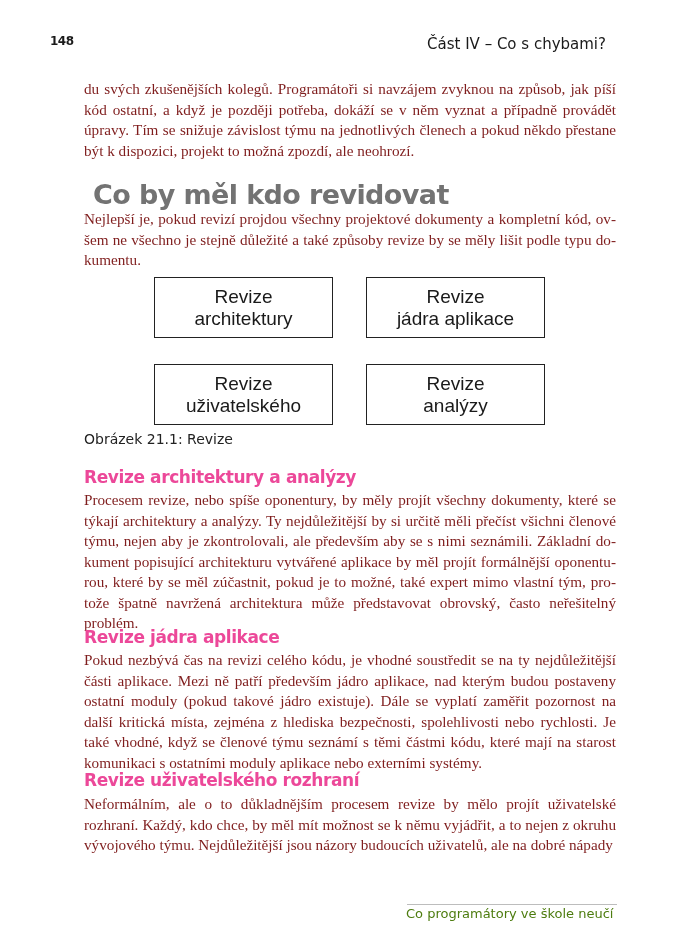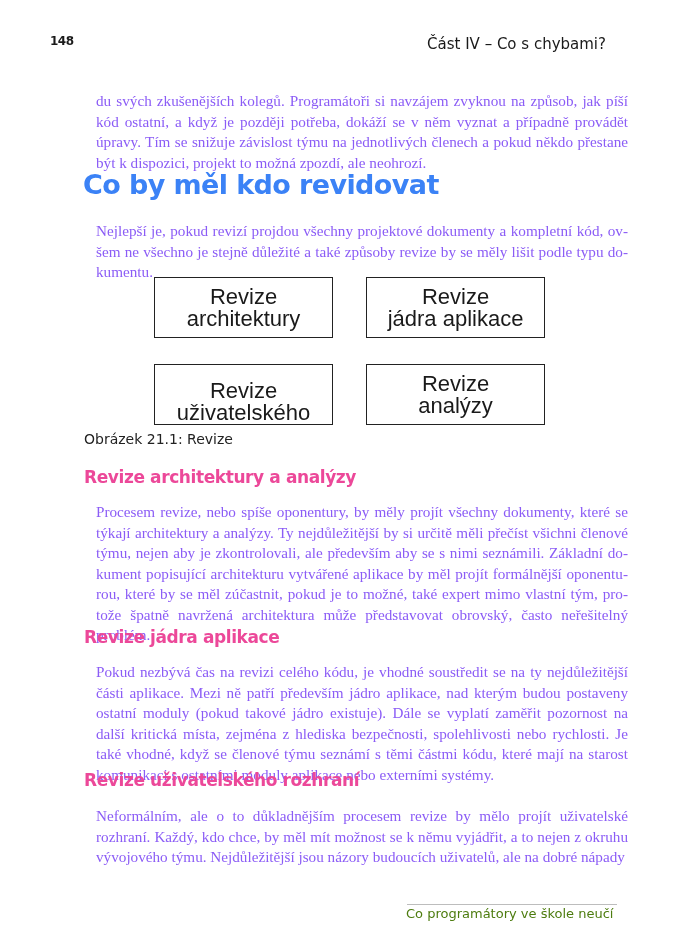--- a/index.html
+++ b/index.html
@@ -34,34 +34,34 @@
       color: #1a1a1a;
     }
     .body-text {
       position: absolute;
       left: 84px;
       width: 532px;
       font-family: "Liberation Serif", serif;
       font-size: 15.2px;
       line-height: 20.5px;
       text-align: justify;
-      color: #8b5cf6;
-      margin: 12px;
+      color: #7f1d1d;
+      margin: 0;
       hyphens: manual;
     }
     .h1 {
       position: absolute;
       left: 83px;
       top: 168px;
       font-family: "DejaVu Sans", sans-serif;
       font-weight: bold;
       font-size: 27px;
       letter-spacing: -0.6px;
-      color: #3b82f6;
-      margin: 0;
+      color: #737373;
+      margin: 10px;
       line-height: 34px;
     }
     .h2 {
       position: absolute;
       left: 84px;
       font-family: "DejaVu Sans", sans-serif;
       font-size: 17px;
       letter-spacing: -0.4px;
       color: #ec4899;
       margin: 0;
@@ -71,21 +71,21 @@
       position: absolute;
       width: 179px;
       height: 61px;
       border: 1.5px solid #222;
       box-sizing: border-box;
       display: flex;
       align-items: center;
       justify-content: center;
       text-align: center;
       font-family: "Liberation Sans", sans-serif;
-      font-size: 22px;
+      font-size: 19px;
       line-height: 22px;
       color: #1a1a1a;
       background: #fff;
     }
     .box span { display: block; }
     .caption {
       position: absolute;
       left: 84px;
       top: 431px;
       font-family: "DejaVu Sans", sans-serif;
@@ -128,21 +128,21 @@
       <span>Revize</span>
       <span>architektury</span>
     </div>
   </div>
   <div class="box" style="left:366px; top:277px;">
     <div>
       <span>Revize</span>
       <span>jádra aplikace</span>
     </div>
   </div>
-  <div class="box" style="left:154px; top:364px;align-items:flex-end;">
+  <div class="box" style="left:154px; top:364px;">
     <div>
       <span>Revize uživatelského</span>
     </div>
   </div>
   <div class="box" style="left:366px; top:364px;">
     <div>
       <span>Revize</span>
       <span>analýzy</span>
     </div>
   </div>

